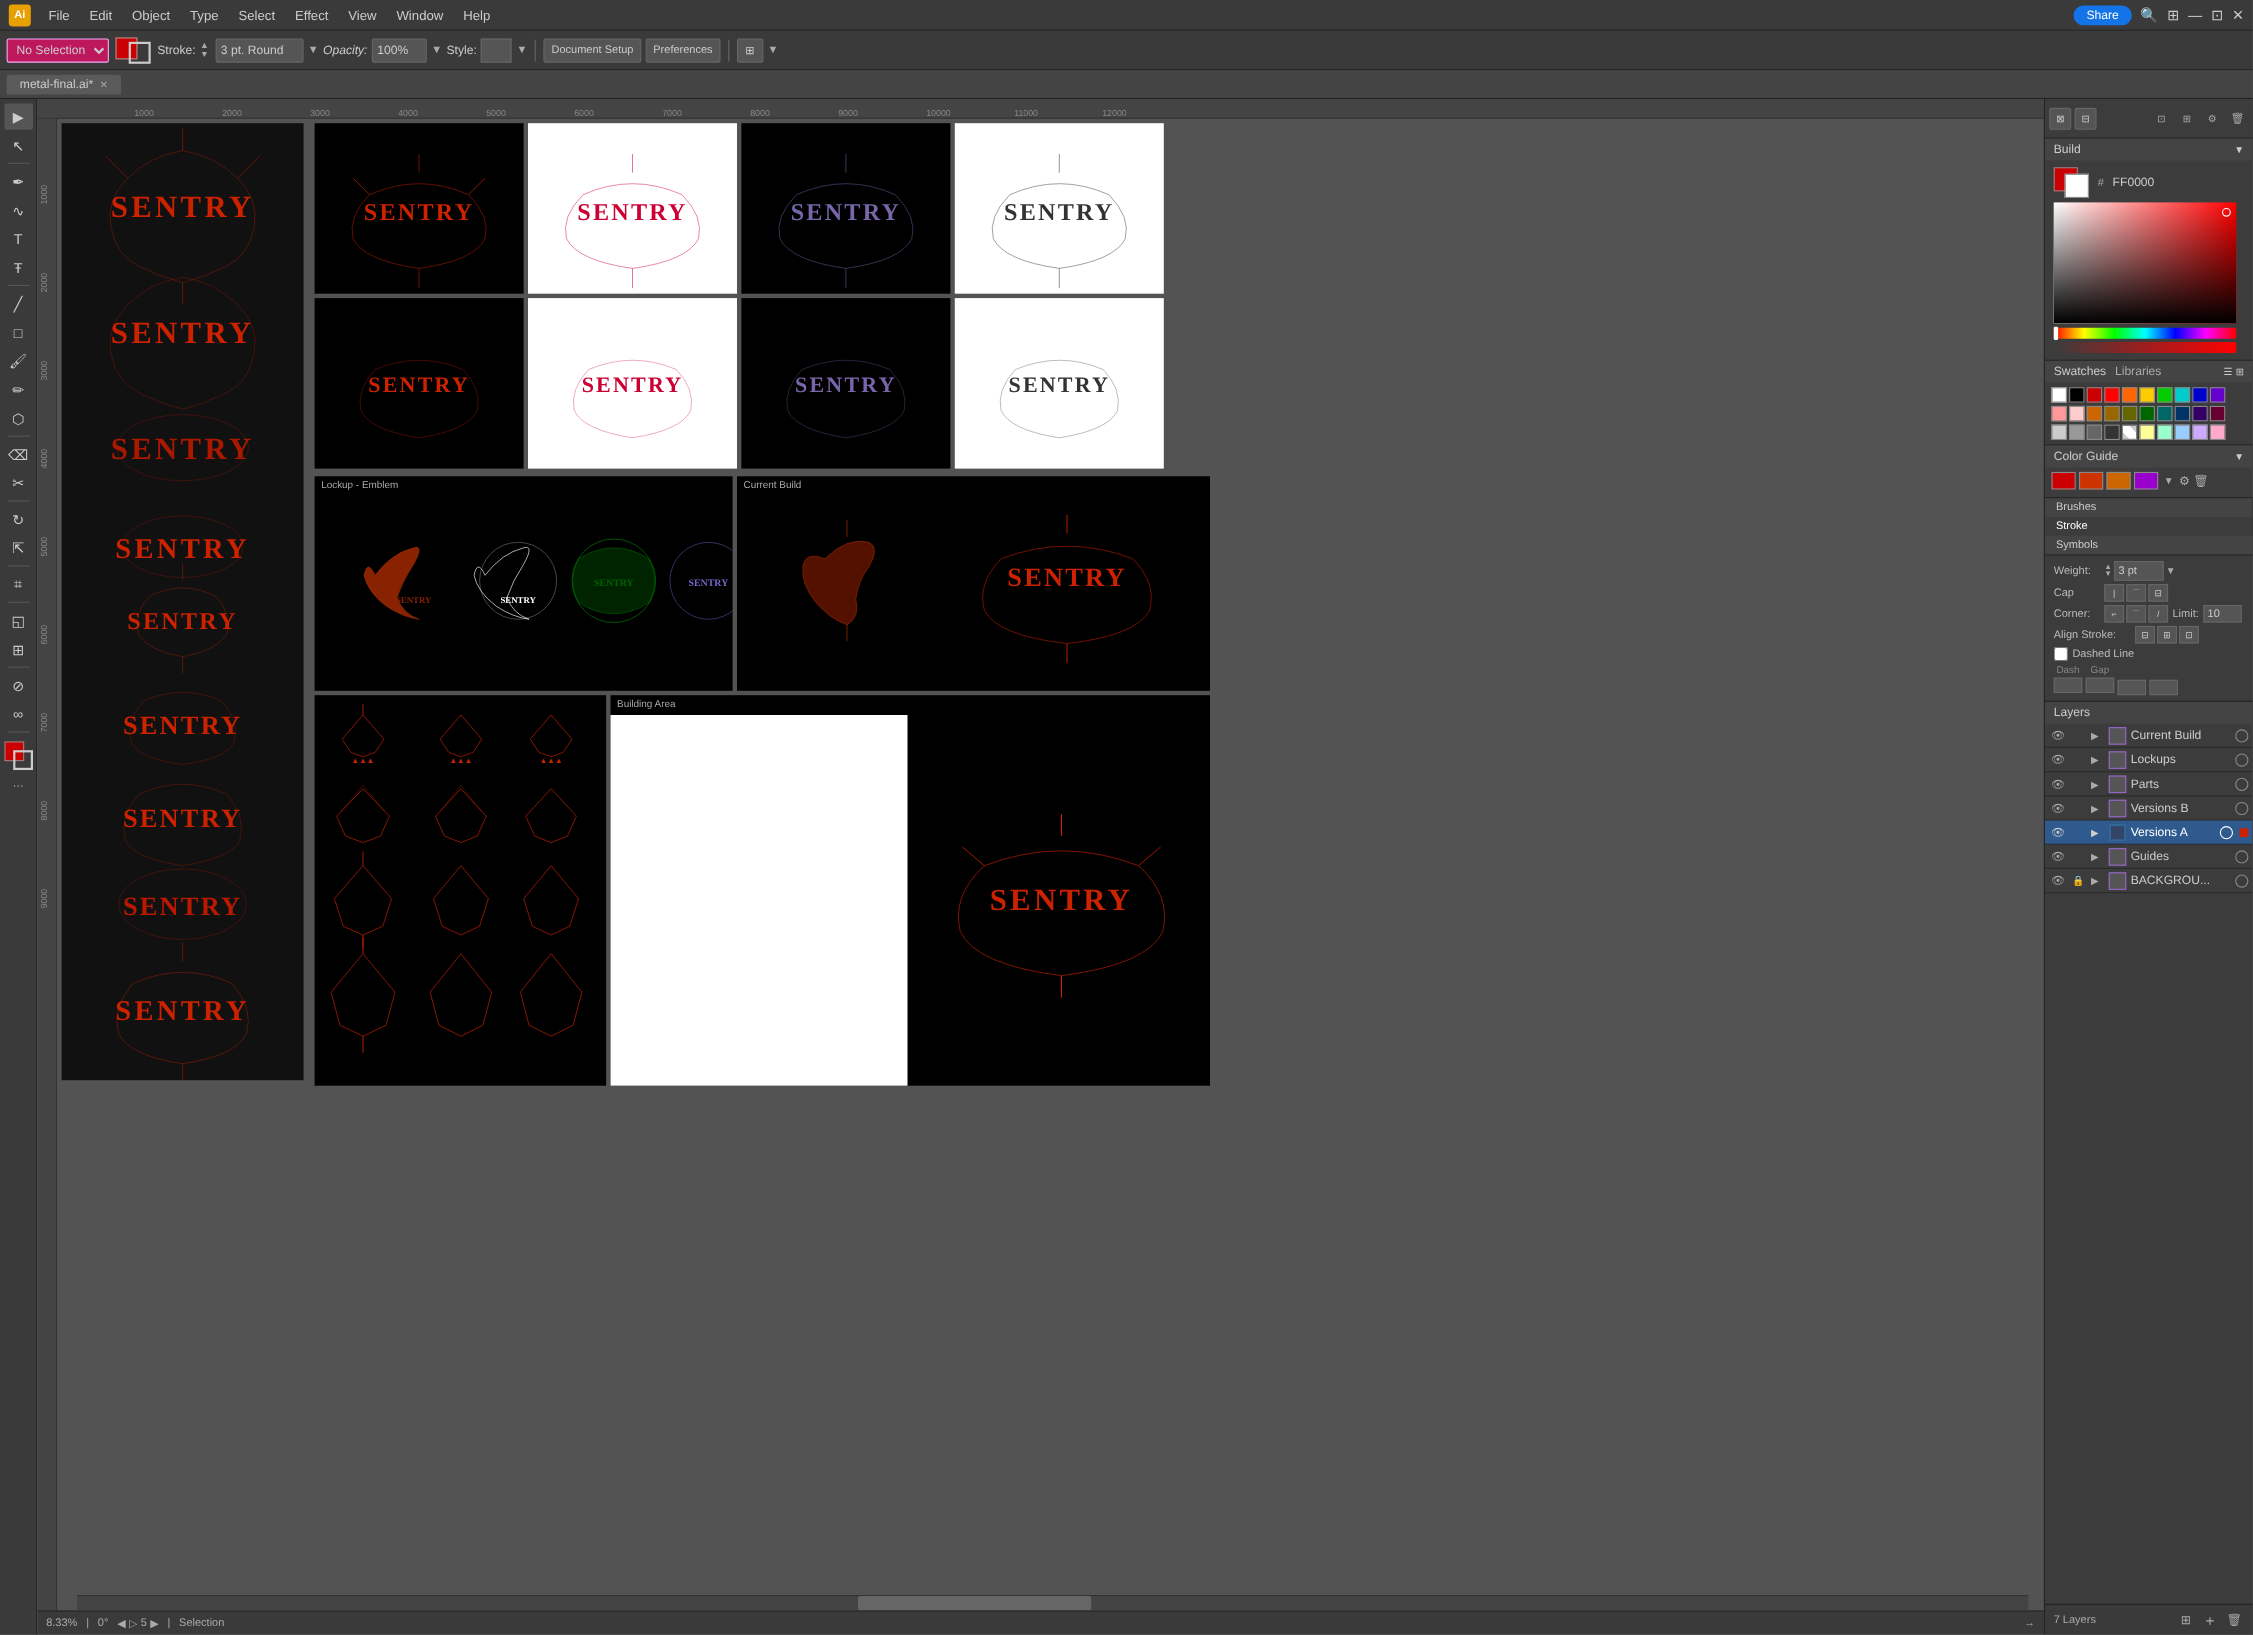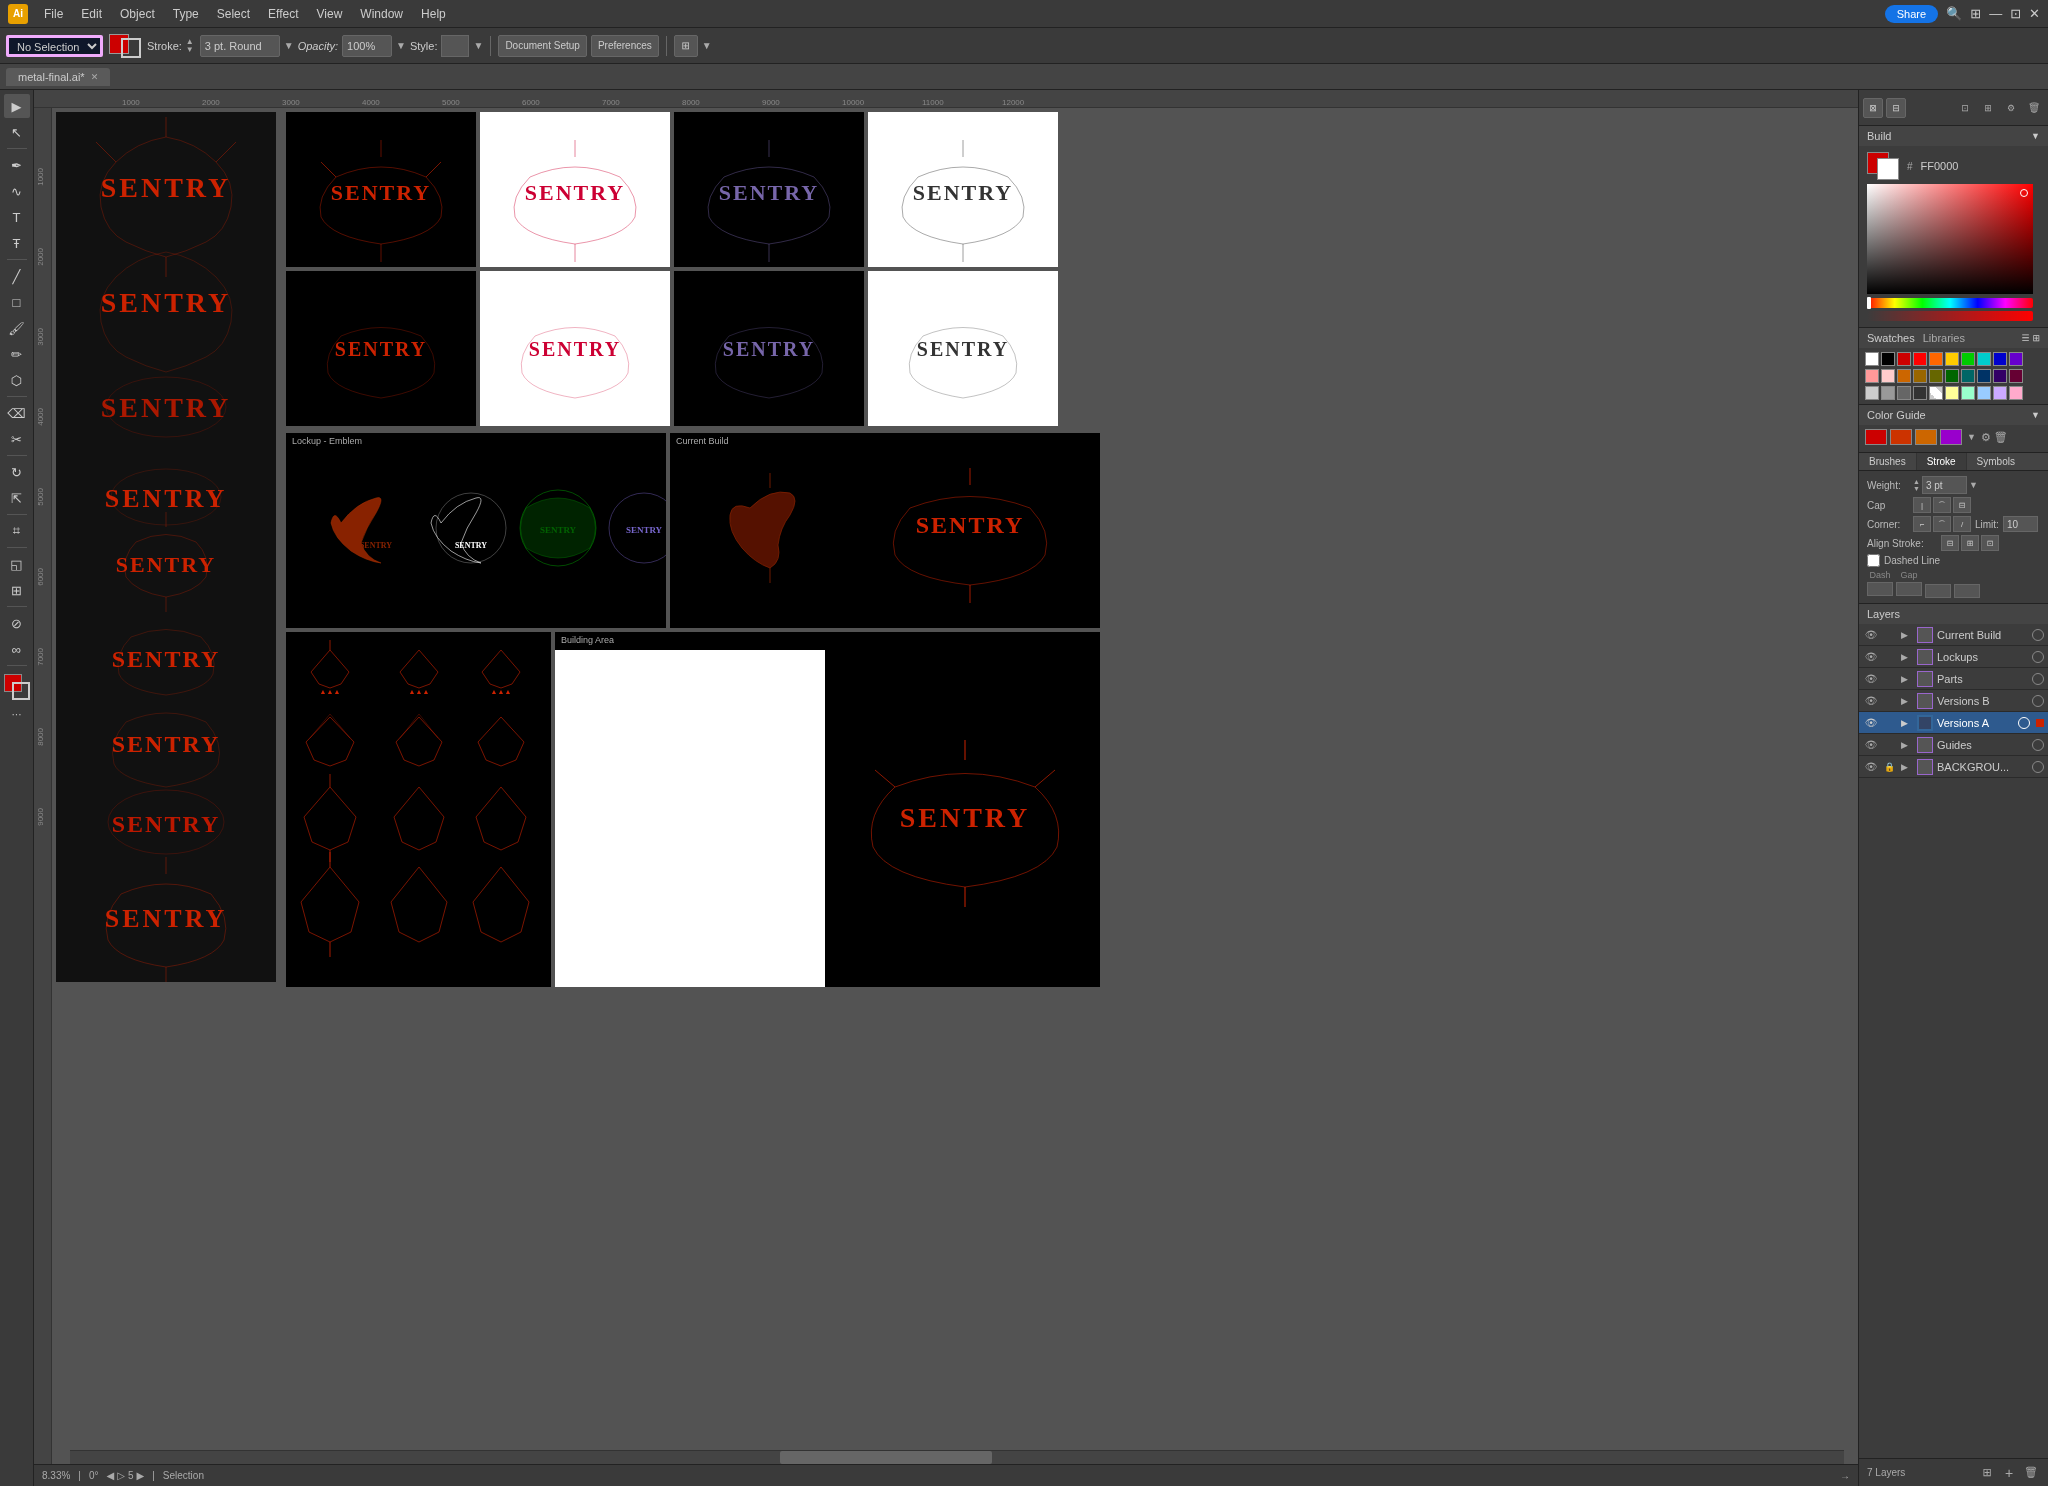--- a/index.html
+++ b/index.html
@@ -7,21 +7,21 @@
 
     
     .menu-bar { background: #3a3a3a; height: 28px; display: flex; align-items: center; padding: 0 8px; gap: 2px; border-bottom: 1px solid #222; }
     .menu-bar .app-icon { width: 20px; height: 20px; background: #e8a000; border-radius: 3px; display: flex; align-items: center; justify-content: center; font-weight: bold; font-size: 10px; color: #fff; margin-right: 6px; }
     .menu-item { padding: 2px 8px; color: #ccc; cursor: pointer; font-size: 12px; border-radius: 2px; }
     .menu-bar-right { margin-left: auto; display: flex; align-items: center; gap: 8px; }
     .share-btn { background: #1473e6; color: #fff; border: none; padding: 3px 12px; border-radius: 12px; font-size: 11px; cursor: pointer; }
 
     
     .toolbar { background: #3a3a3a; height: 36px; display: flex; align-items: center; padding: 0 6px; gap: 4px; border-bottom: 1px solid #222; }
-    .toolbar-select { background: #0f172a; border: 3px solid #f0abfc; color: #ccc; font-size: 11px; padding: 2px 4px; height: 22px; border-radius: 2px; }
+    .toolbar-select { background: #be185d; border: 1px solid #f0abfc; color: #ccc; font-size: 11px; padding: 2px 4px; height: 22px; border-radius: 2px; }
     .toolbar-color-box { width: 22px; height: 22px; background: #cc0000; border: 1px solid #999; cursor: pointer; }
     .toolbar-icon-btn { width: 24px; height: 22px; background: #555; border: 1px solid #666; color: #ccc; font-size: 10px; cursor: pointer; display: flex; align-items: center; justify-content: center; border-radius: 2px; }
     .toolbar-separator { width: 1px; height: 20px; background: #666; margin: 0 3px; }
     .stroke-input { background: #555; border: 1px solid #666; color: #ccc; font-size: 11px; padding: 2px 4px; height: 22px; width: 60px; border-radius: 2px; }
     .opacity-input { background: #555; border: 1px solid #666; color: #ccc; font-size: 11px; padding: 2px 4px; height: 22px; width: 50px; border-radius: 2px; }
 
     
     .tab-bar { background: #444; height: 26px; display: flex; align-items: center; padding: 0 6px; border-bottom: 1px solid #222; }
     .tab { background: #5a5a5a; color: #ccc; padding: 3px 12px; font-size: 11px; border-radius: 3px 3px 0 0; cursor: pointer; display: flex; align-items: center; gap: 6px; }
     .tab .close-tab { font-size: 9px; color: #aaa; cursor: pointer; }
@@ -517,21 +517,21 @@
           <div style="width:22px;height:16px;background:#CC6600;border:1px solid #888;cursor:pointer;"></div>
           <div style="width:22px;height:16px;background:#9900CC;border:1px solid #888;cursor:pointer;"></div>
           <span style="font-size:9px;color:#aaa;cursor:pointer;margin-left:2px;">▼</span>
           <span style="font-size:11px;color:#aaa;cursor:pointer;margin-left:2px;">⚙</span>
           <span style="font-size:11px;color:#aaa;cursor:pointer;">🗑</span>
         </div>
       </div>
     </div>
 
     <div style="background:#444;border-bottom:1px solid #222;">
-      <div style="display:flex;">
+      <div style="display:flex;flex-direction:column;">
         <span style="padding:3px 10px;font-size:10px;color:#ccc;cursor:pointer;border-right:1px solid #333;">Brushes</span>
         <span style="padding:3px 10px;font-size:10px;color:#fff;cursor:pointer;background:#3c3c3c;border-right:1px solid #333;">Stroke</span>
         <span style="padding:3px 10px;font-size:10px;color:#ccc;cursor:pointer;">Symbols</span>
       </div>
     </div>
 
     <div class="panel">
       <div style="padding:5px 8px;">
         <div style="display:flex;align-items:center;gap:4px;margin-bottom:3px;">
           <span style="font-size:10px;color:#bbb;width:42px;">Weight:</span>

